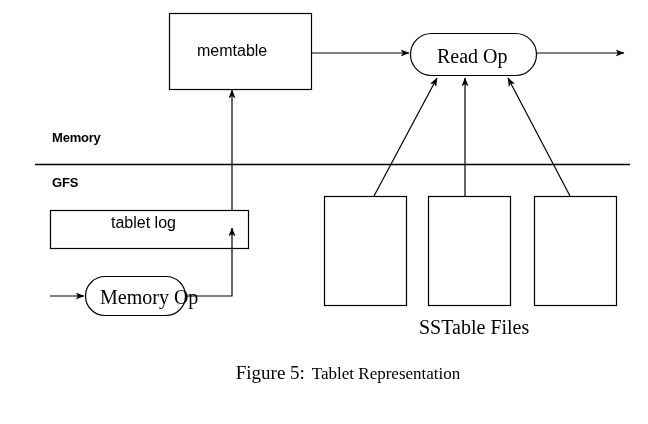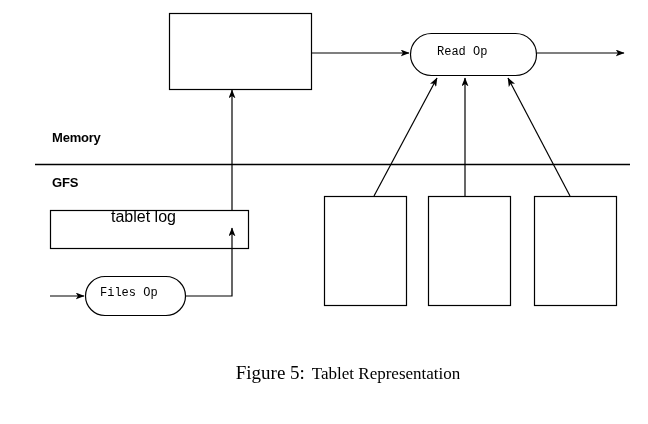--- a/index.html
+++ b/index.html
@@ -38,23 +38,23 @@
     font-weight: bold;
     font-size: 13px;
     letter-spacing: -0.2px;
   }
   .lbl-sans {
     font-family: "Liberation Sans", sans-serif;
     font-weight: normal;
     font-size: 16px;
   }
   .lbl-serif {
-    font-family: Liberation Mono, monospace;
+    font-family: Liberation Serif, serif;
     font-weight: normal;
-    font-size: 12px;
+    font-size: 20px;
   }
   .lbl-caption-head {
     font-family: "Liberation Serif", serif;
     font-size: 19px;
   }
   .lbl-caption-body {
     font-family: "Liberation Serif", serif;
     font-size: 17px;
   }
   #caption-row {
@@ -102,29 +102,31 @@
 
     <rect x="324.5" y="196.5" width="82" height="109" fill="#ffffff" stroke="#000000" stroke-width="1.2"></rect>
     <rect x="428.5" y="196.5" width="82" height="109" fill="#ffffff" stroke="#000000" stroke-width="1.2"></rect>
     <rect x="534.5" y="196.5" width="82" height="109" fill="#ffffff" stroke="#000000" stroke-width="1.2"></rect>
 
     <line x1="374" y1="196" x2="437" y2="78" stroke="#000000" stroke-width="1.2" marker-end="url(#arrowhead)"></line>
     <line x1="465" y1="196" x2="465" y2="78" stroke="#000000" stroke-width="1.2" marker-end="url(#arrowhead)"></line>
     <line x1="570" y1="196" x2="508" y2="78" stroke="#000000" stroke-width="1.2" marker-end="url(#arrowhead)"></line>
   </svg>
 
+  <div class="lbl lbl-sans" style="left:197px; top:43px;">memtable</div>
 
   <div class="lbl lbl-serif" style="left:437px; top:46px;">Read Op</div>
 
   <div class="lbl lbl-sans-bold" style="left:52px; top:131px;">Memory</div>
 
   <div class="lbl lbl-sans-bold" style="left:52px; top:176px;text-align:center;">GFS</div>
 
-  <div class="lbl lbl-sans" style="left:111px; top:209px;">tablet log</div>
+  <div class="lbl lbl-sans" style="left:111px; top:215px;">tablet log</div>
 
-  <div class="lbl lbl-serif" style="left:100px; top:287px;">Files Op</div>
+  <div class="lbl lbl-serif" style="left:100px; top:287px;">Memory Op</div>
 
+  <div class="lbl lbl-serif" style="left:419px; top:317px;">SSTable Files</div>
 
   <div id="caption-row">
     <span class="lbl-caption-head">Figure 5:</span><span style="display:inline-block;width:7px;"></span><span class="lbl-caption-body">Tablet Representation</span>
   </div>
 
 </div>
 
 </body></html>

